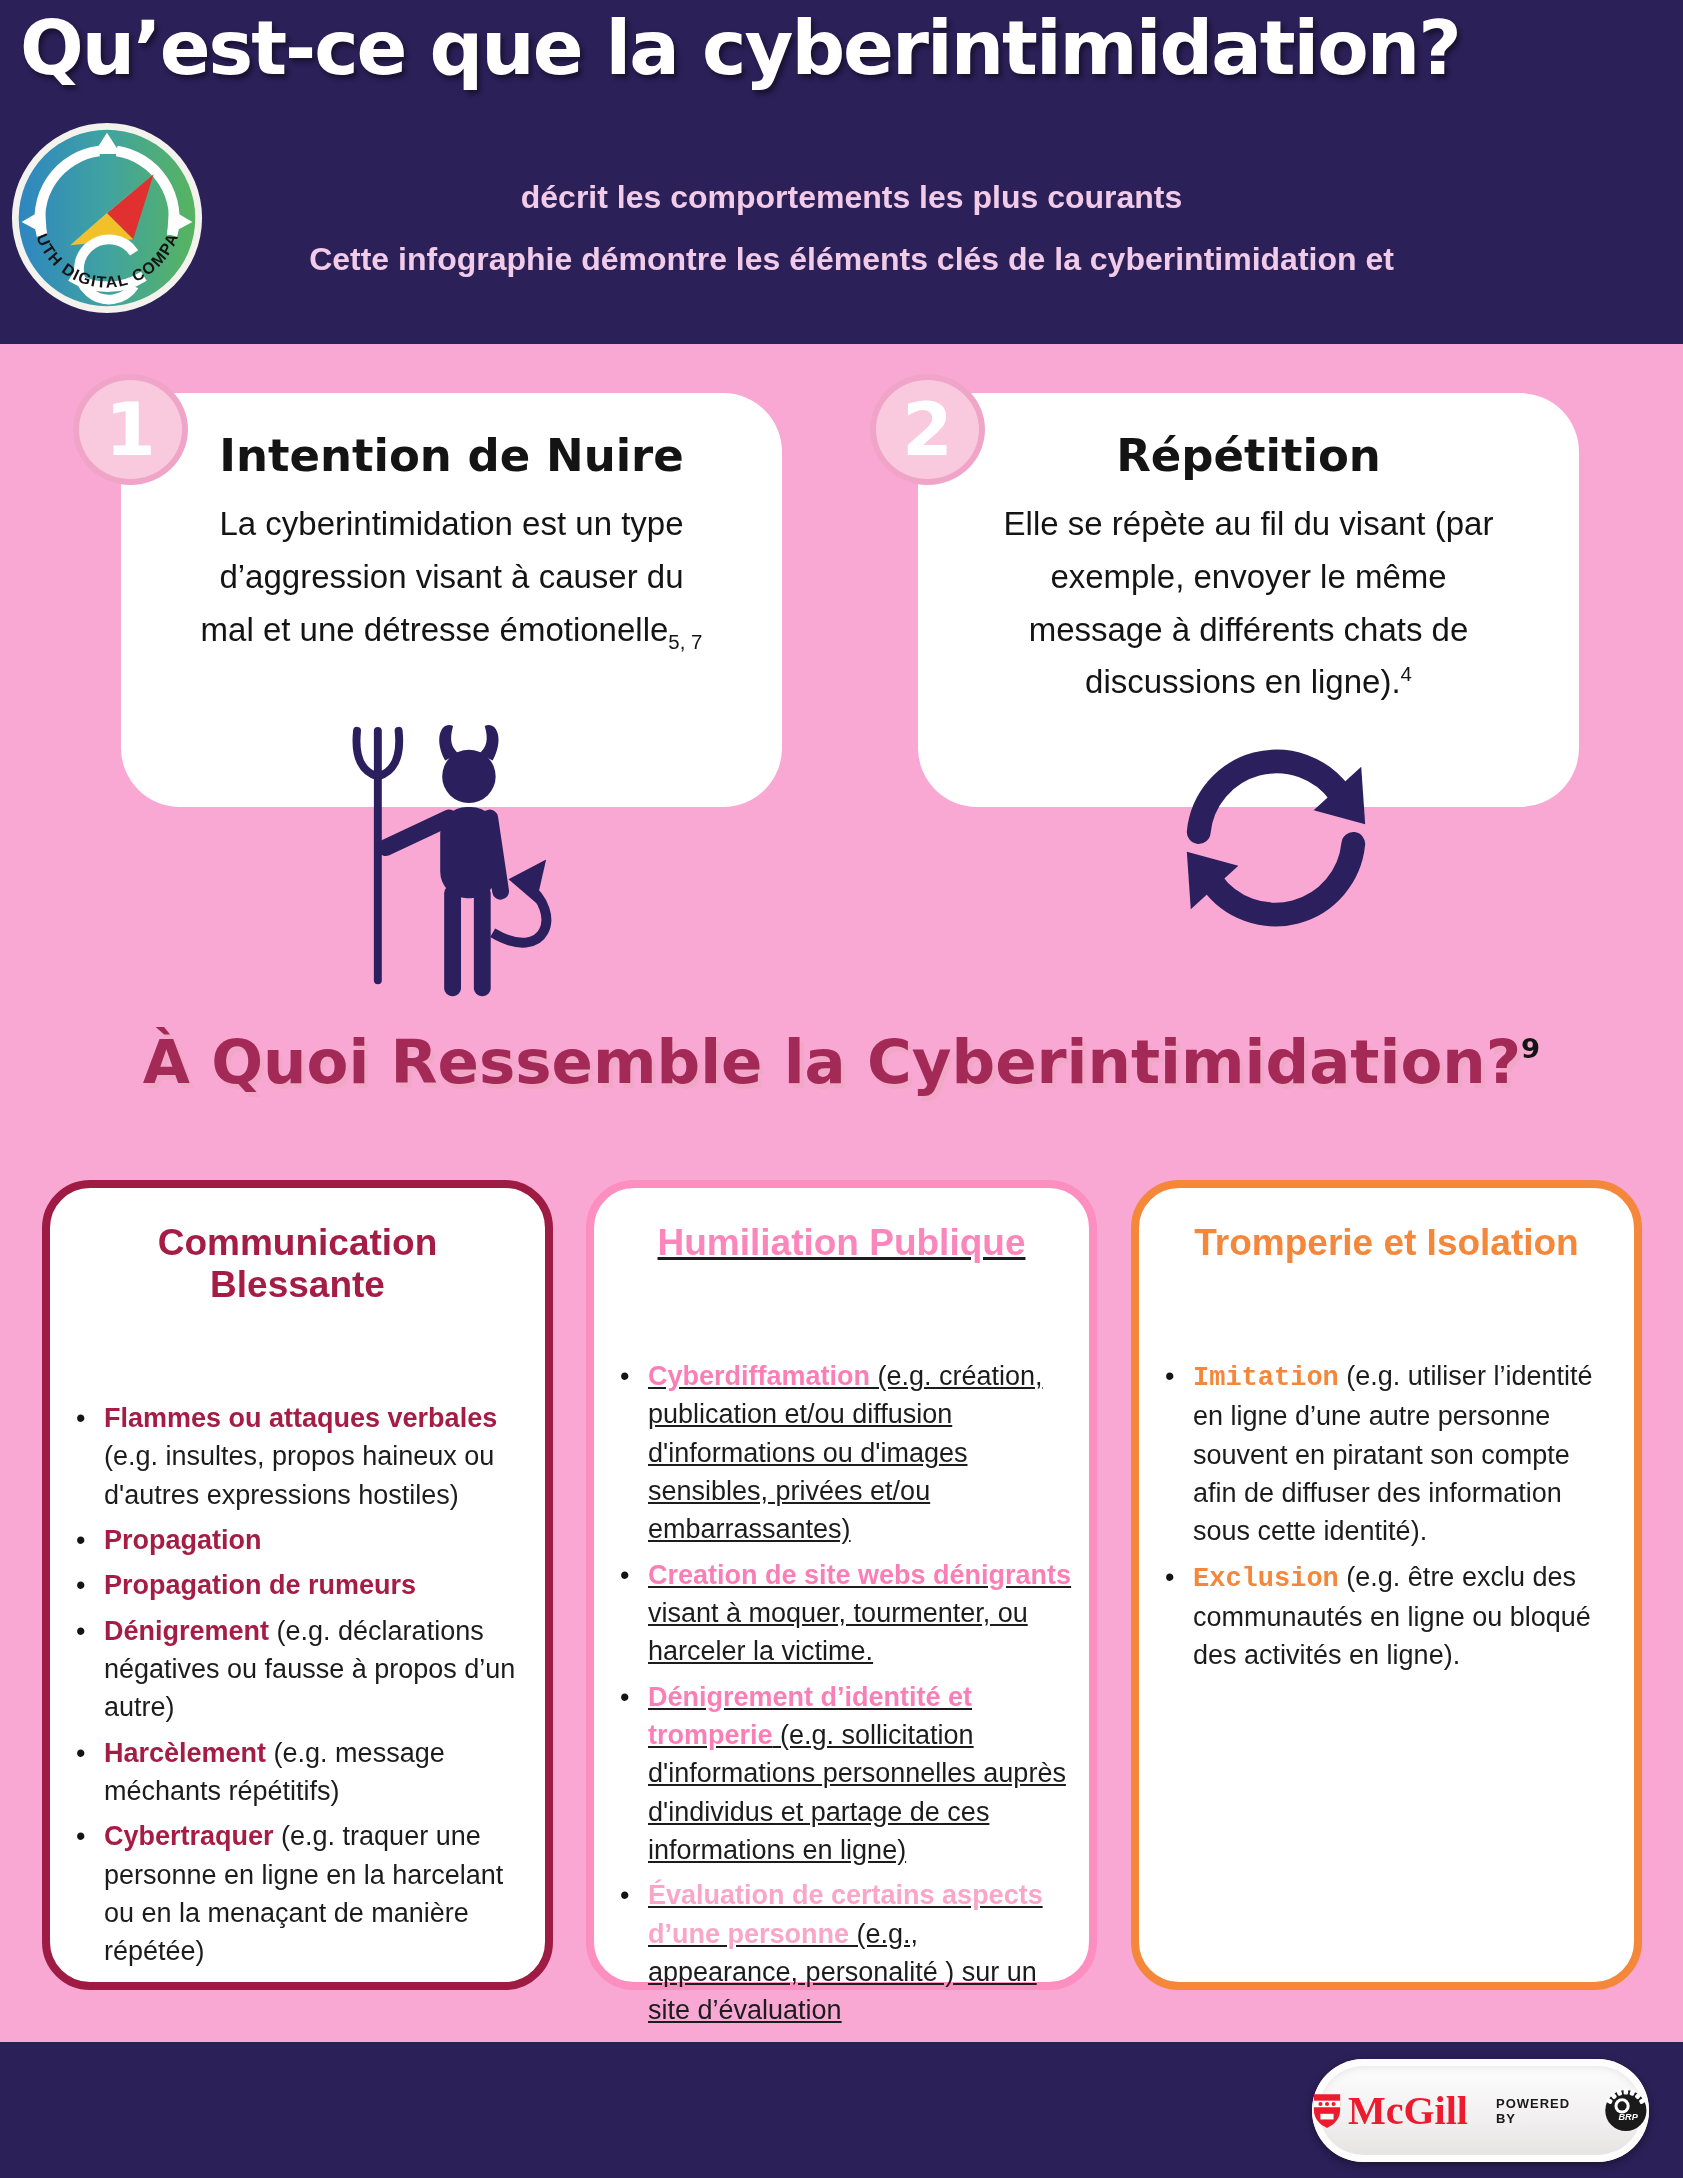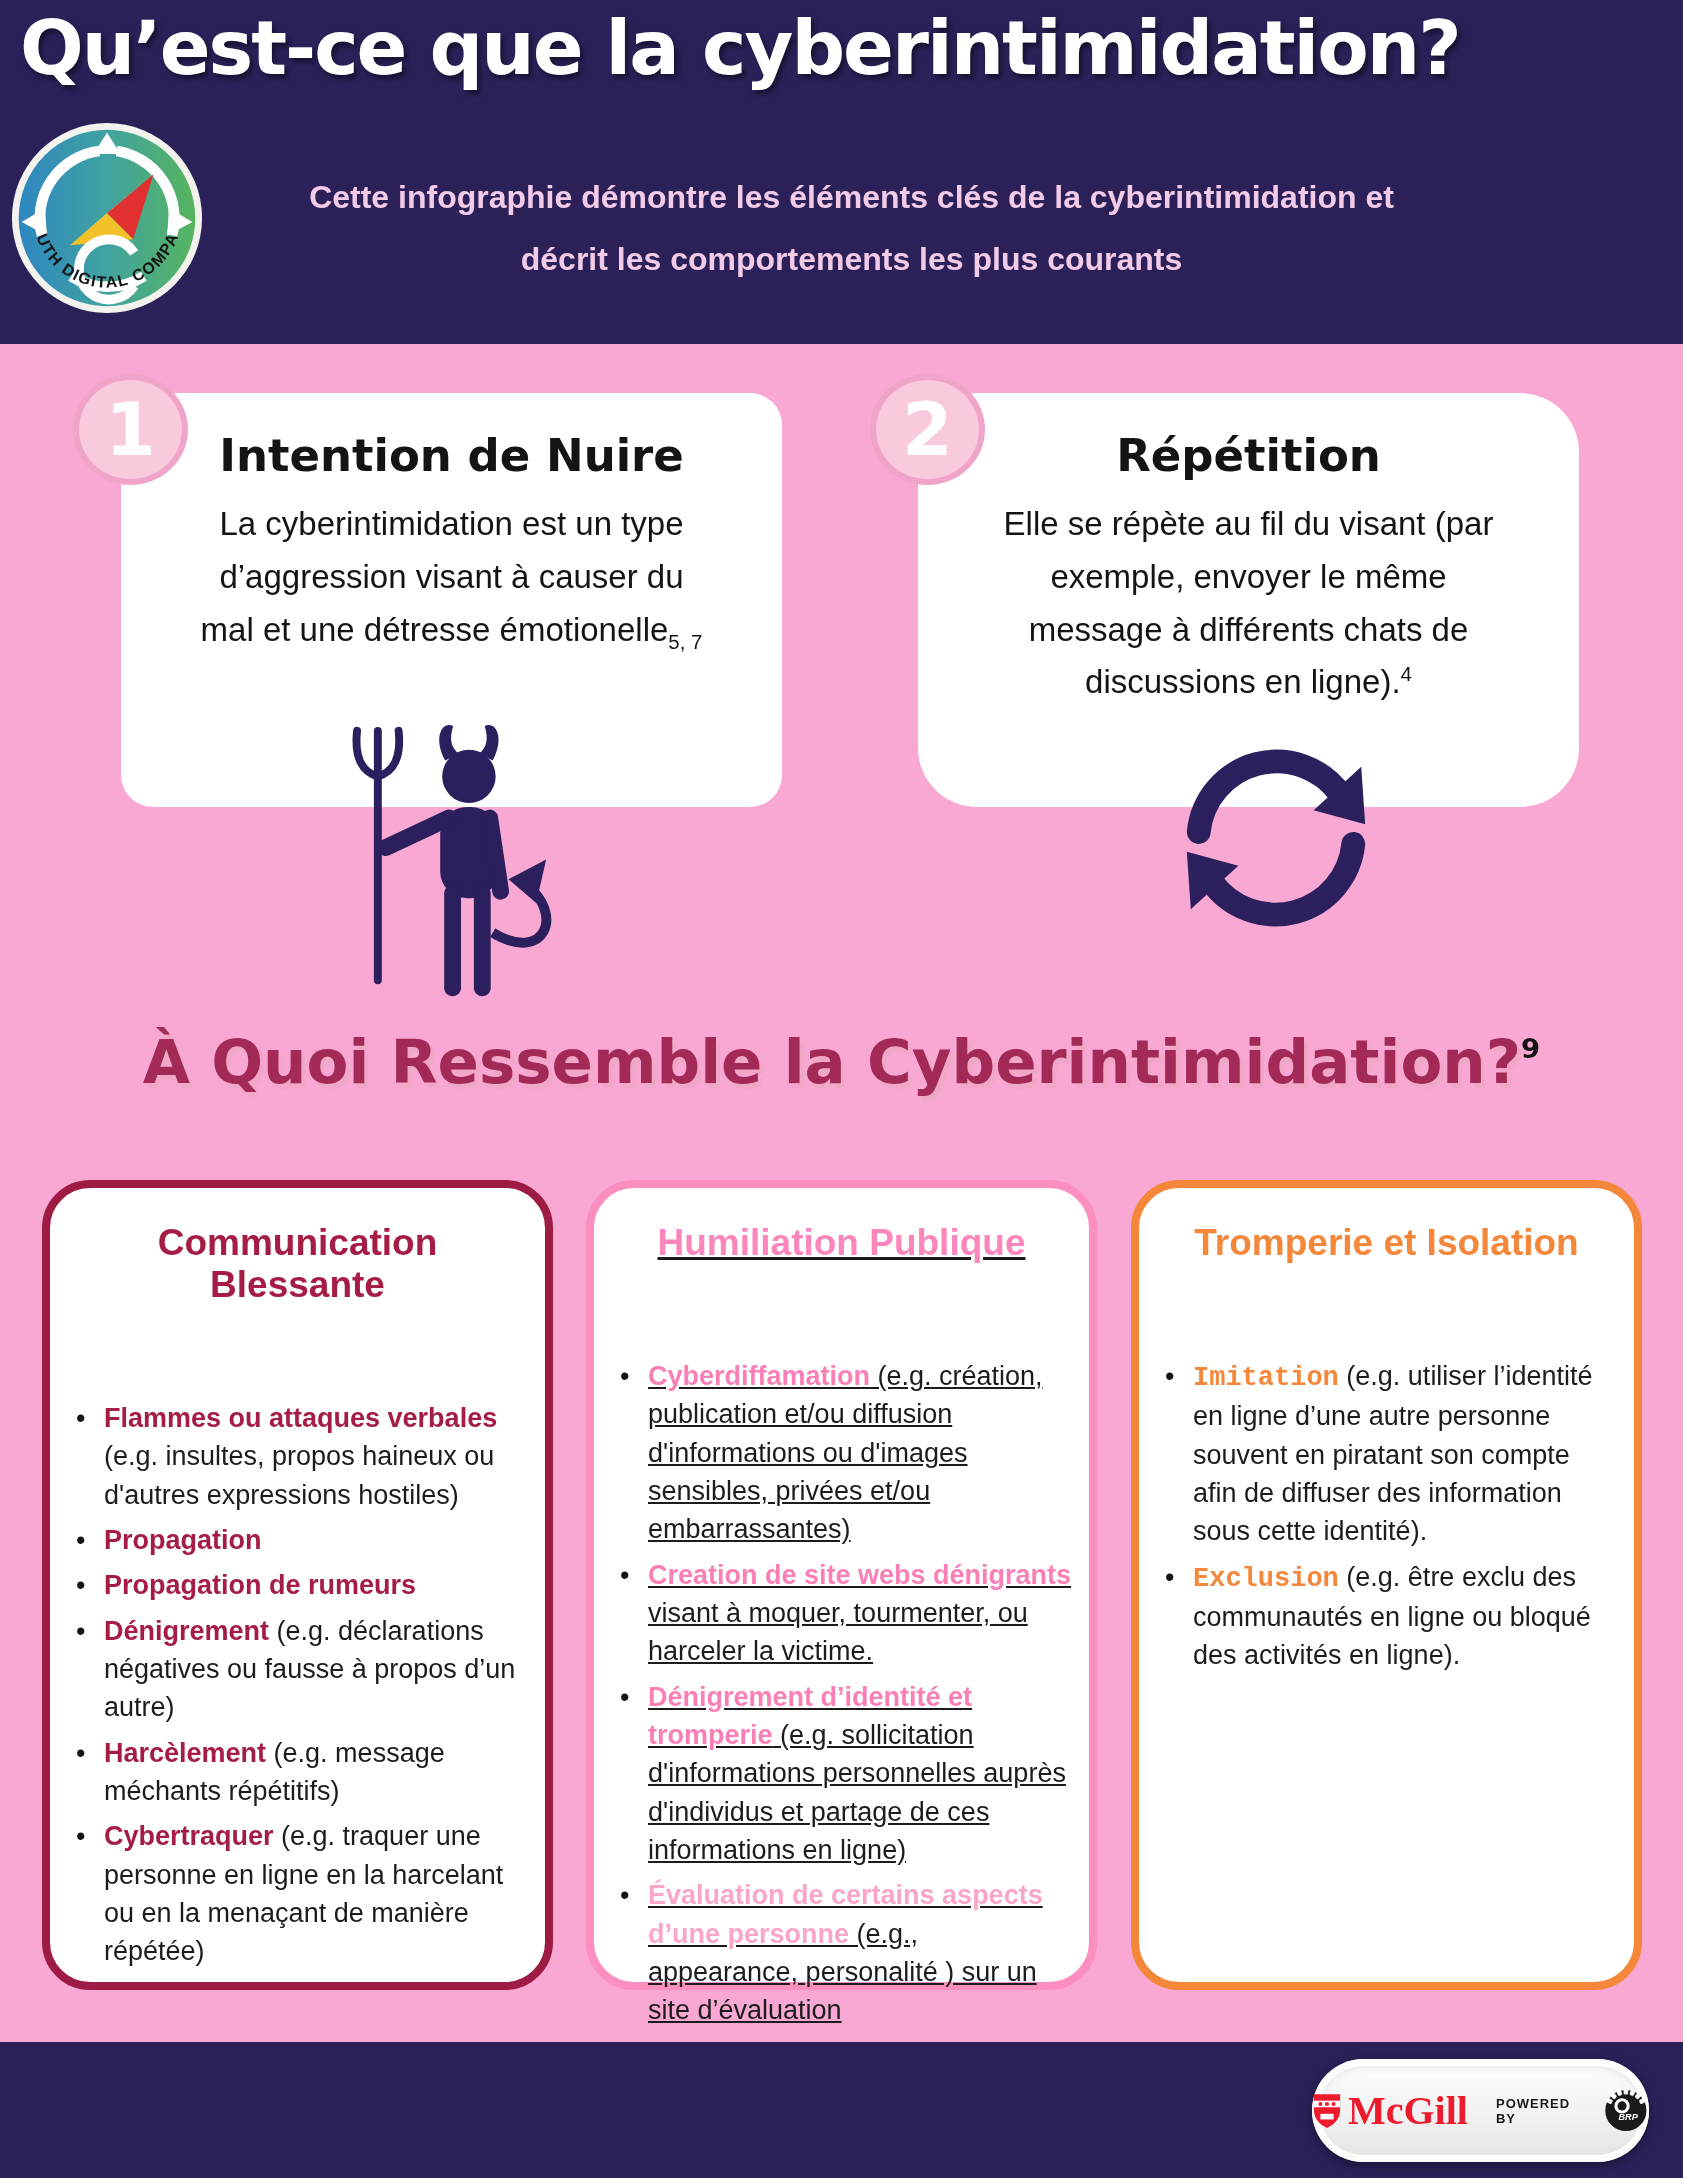--- a/index.html
+++ b/index.html
@@ -9,21 +9,21 @@
   .header{position:absolute;top:0;left:0;width:1683px;height:344px;background:#2B2058;}
   .main-title{position:absolute;top:4px;left:20px;width:1653px;margin:0;
       font-family:"DejaVu Sans",sans-serif;font-size:75px;font-weight:800;letter-spacing:-2px;
       color:#ffffff;text-shadow:3px 4px 5px rgba(0,0,0,.45);white-space:nowrap;}
   .logo{position:absolute;top:121px;left:10px;width:194px;height:194px;}
   .subtitle{position:absolute;top:166px;left:223px;width:1257px;text-align:center;
       font-size:32px;font-weight:700;color:#F2CBE9;line-height:1.95;}
   
   .defcard{position:absolute;top:393px;width:661px;height:414px;background:#ffffff;
       border-radius:59px;text-align:center;z-index:1;}
-  .defcard.c1{left:121px;border-radius:32px;}
+  .defcard.c1{left:121px;}
   .defcard.c2{left:918px;}
   .def-title{margin:36px 0 0;font-family:"DejaVu Sans",sans-serif;font-size:45px;font-weight:800;color:#141414;}
   .def-body{margin:16px 69px 0;font-size:33px;line-height:1.6;color:#141414;}
   .def-body sub{font-size:0.62em;}
   .def-body sup{font-size:0.62em;}
   .badge{position:absolute;width:103px;height:99px;border-radius:50%;
       background:#F9C9DE;border:6px solid #F0A5C8;color:#ffffff;z-index:2;
       display:flex;align-items:center;justify-content:center;
       font-size:73px;font-weight:700;font-family:"DejaVu Sans",sans-serif;}
   .badge.b1{left:73px;top:374px;}
@@ -98,22 +98,22 @@
         <polygon points="62,128 100,95 127,122" fill="#F2C028"></polygon>
       </g>
       <path d="M128 136 A31 31 0 1 0 128 170" stroke="#ffffff" stroke-width="10" fill="none"></path>
       <path id="logo-arc" d="M 26 116 A 77 77 0 0 0 174 116" fill="none"></path>
       <text font-size="16.5" font-weight="700" fill="#141414" letter-spacing="1.5" font-family="Liberation Sans, sans-serif">
         <textPath href="#logo-arc" startOffset="50%" text-anchor="middle">YOUTH DIGITAL COMPASS</textPath>
       </text>
     </svg>
 
     <div class="subtitle">
+      <div>décrit les comportements les plus courants</div>
       <div>Cette infographie démontre les éléments clés de la cyberintimidation et</div>
-      <div>décrit les comportements les plus courants</div>
     </div>
   </div>
 
   <div class="badge b1">
     <span>1</span>
   </div>
   <div class="defcard c1">
     <h2 class="def-title">Intention de Nuire</h2>
     <p class="def-body"><span>La cyberintimidation est un type d’aggression visant à causer du mal et une détresse émotionelle</span><sub>5, 7</sub></p>
   </div>

